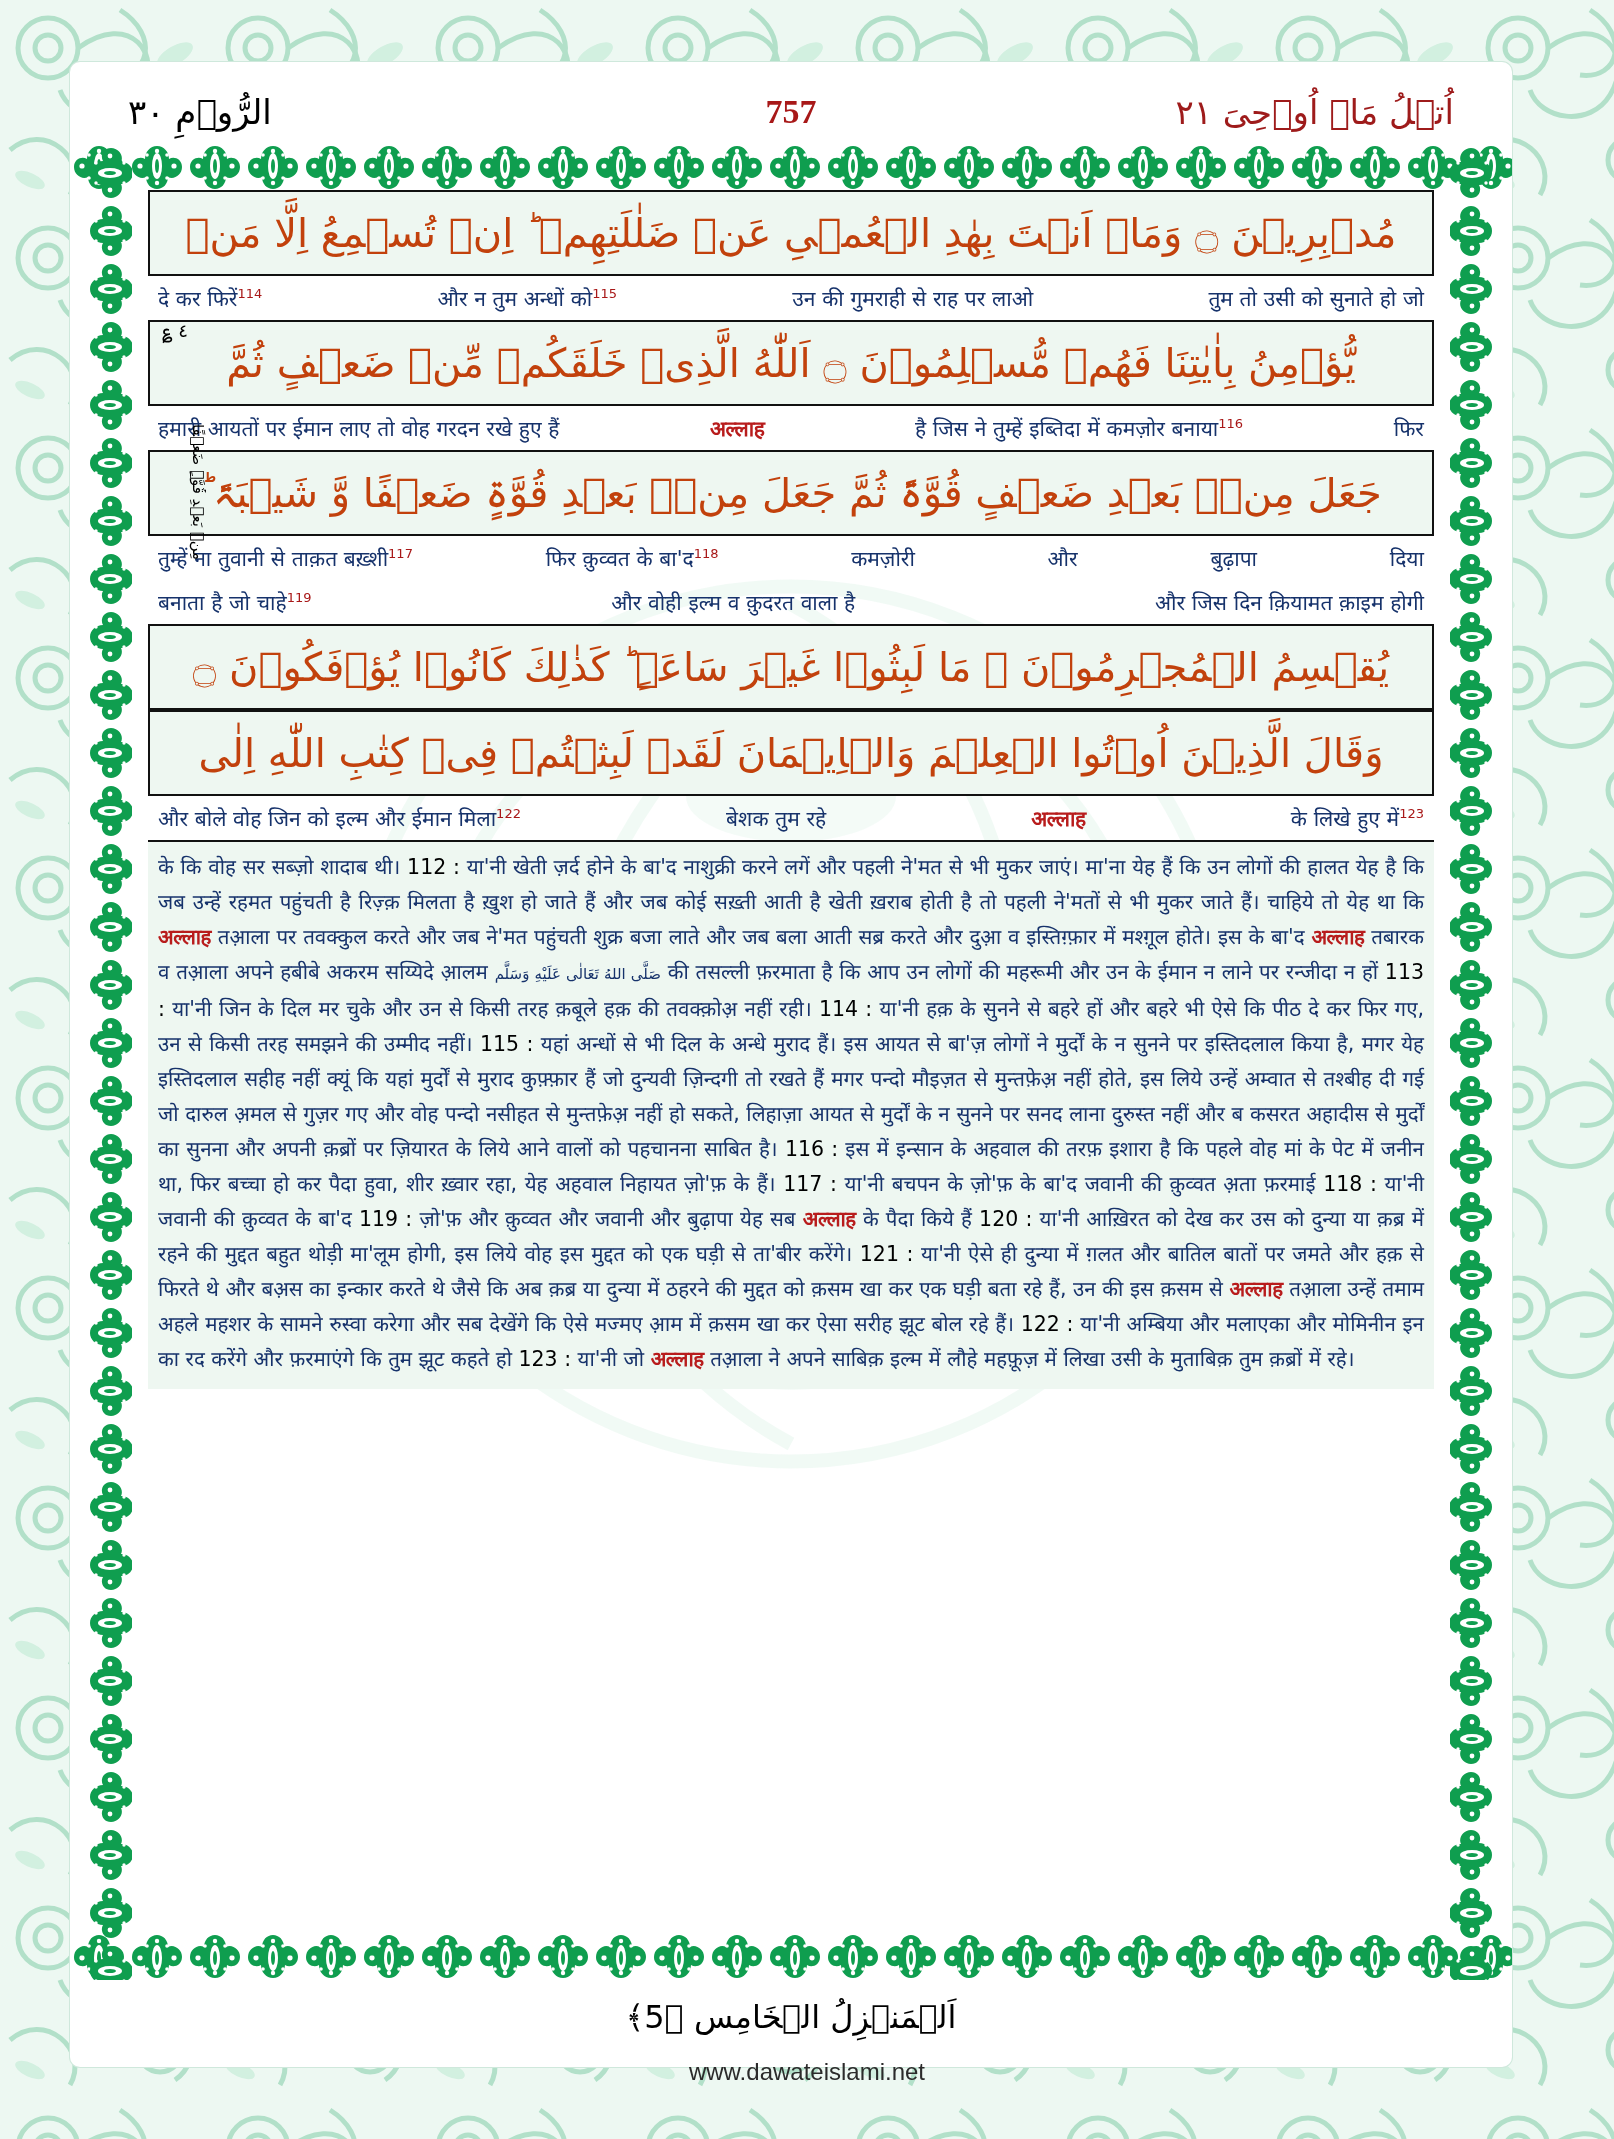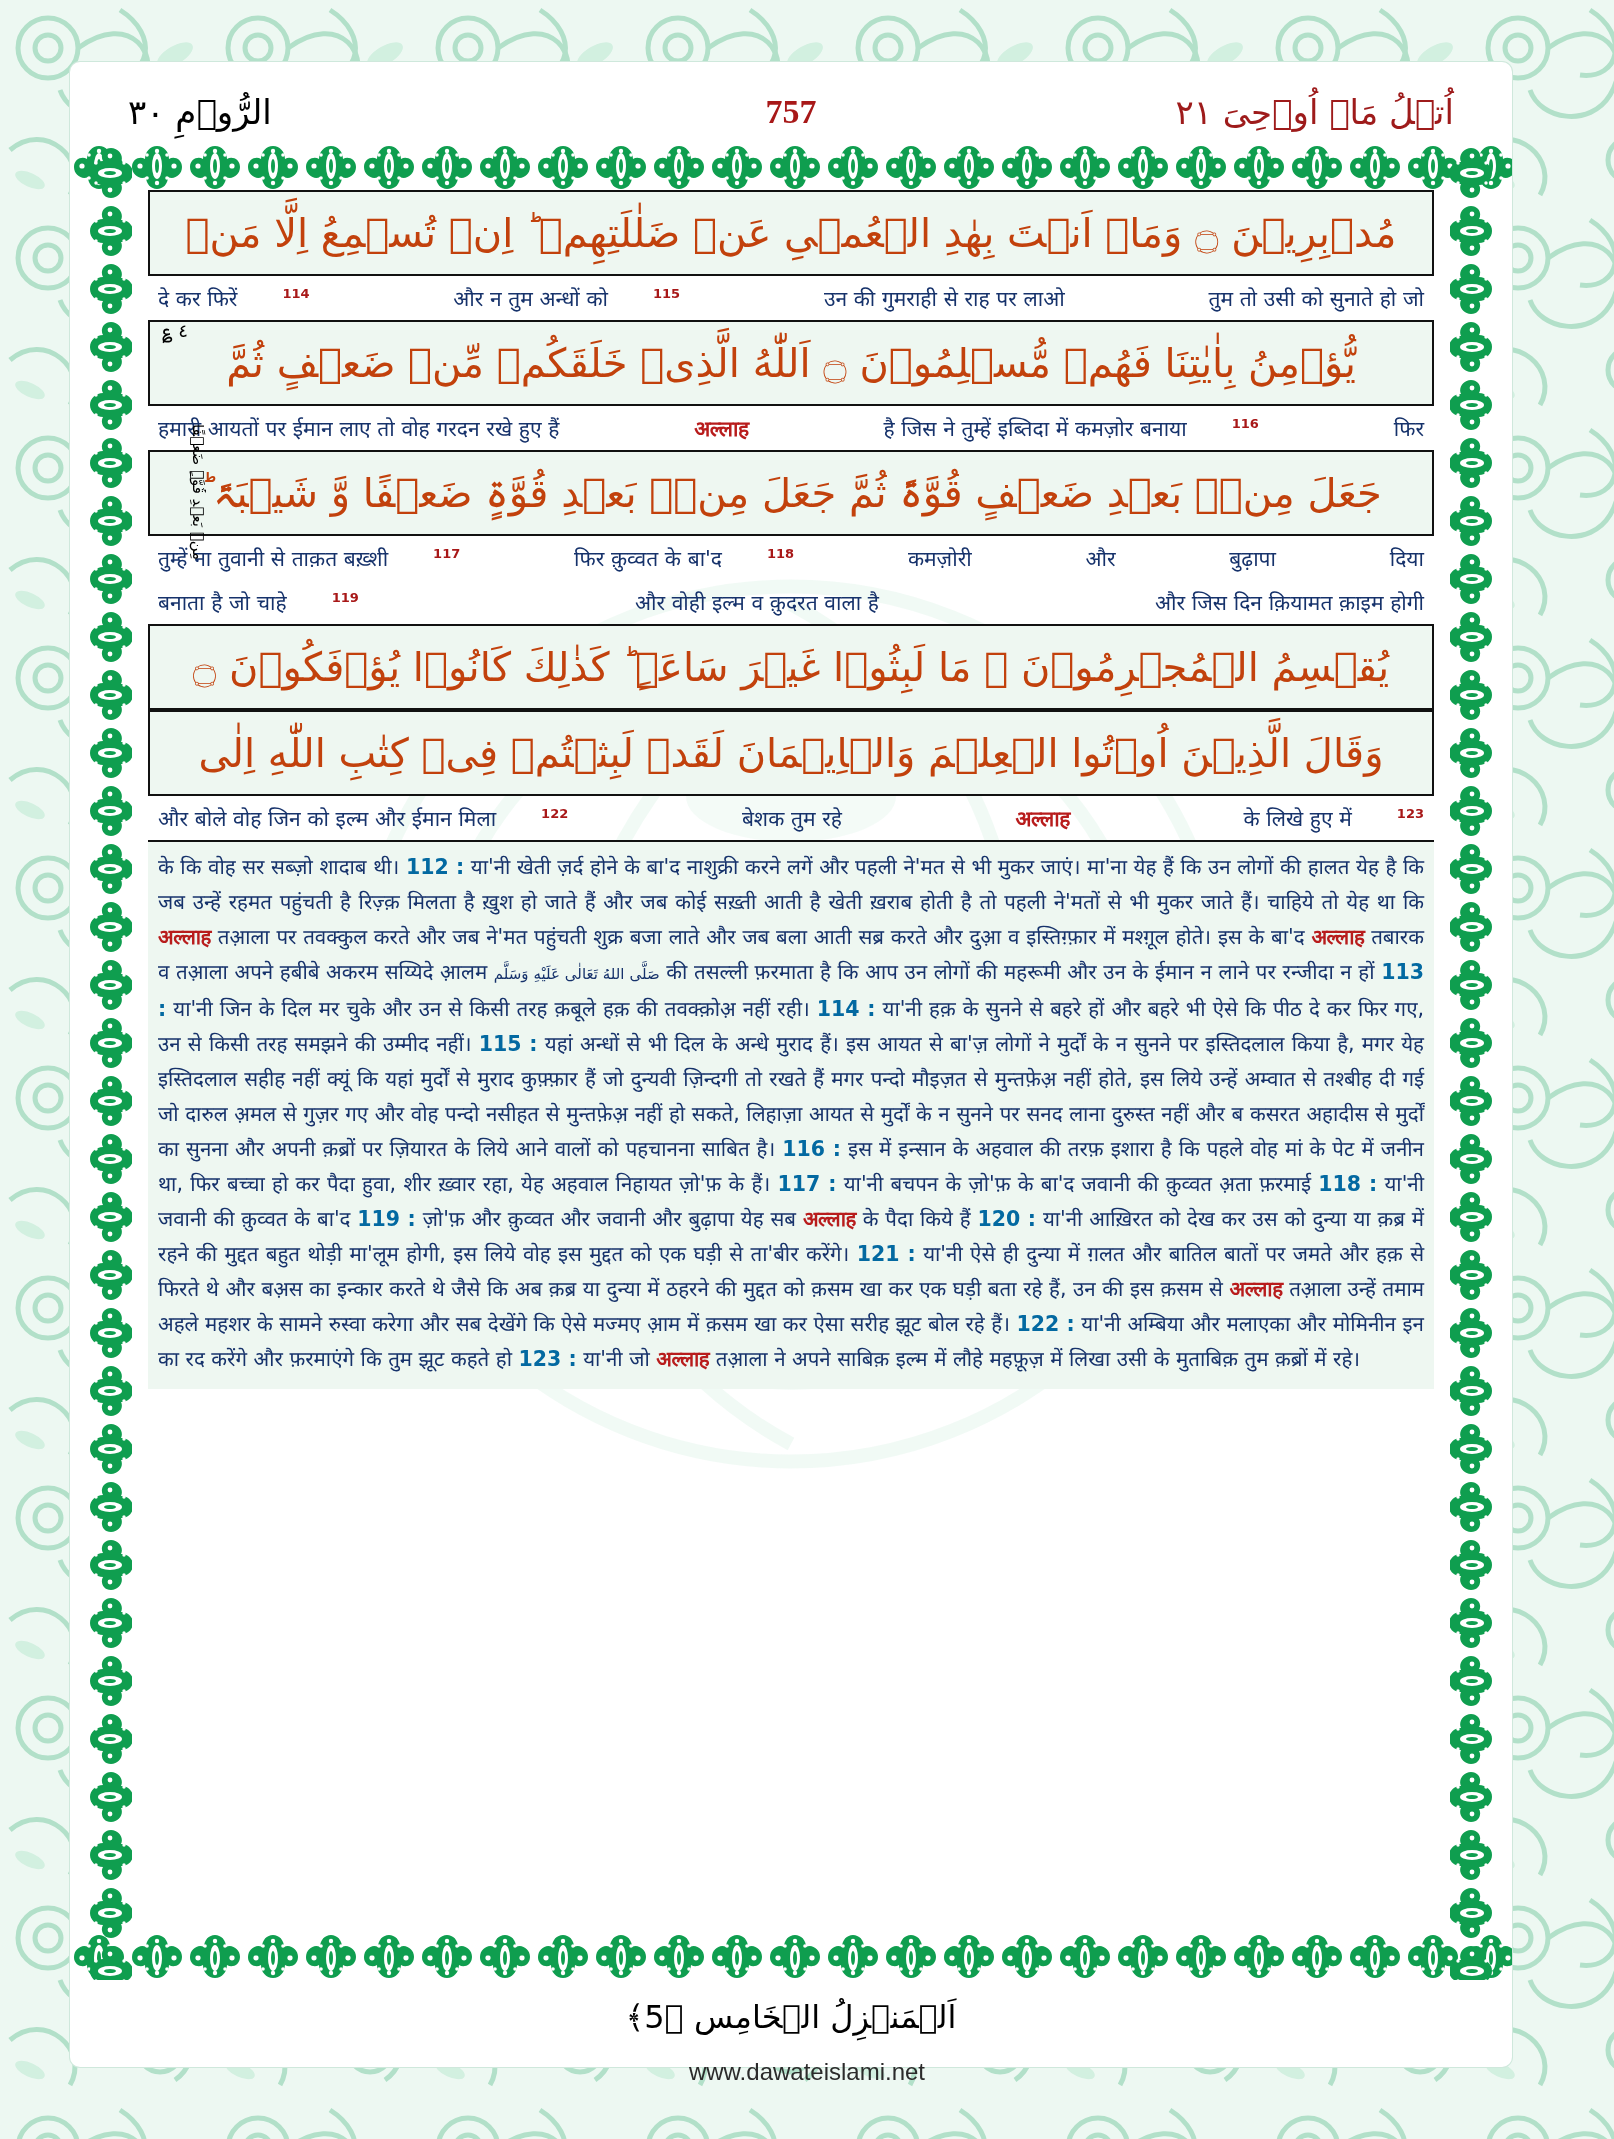--- a/index.html
+++ b/index.html
@@ -79,35 +79,35 @@
   
   .trans{
     height:44px;display:flex;align-items:center;
     justify-content:space-between;
     font-family:"DejaVu Sans", sans-serif;
     font-size:21px;color:#16326b;
     padding:0 6px;box-sizing:border-box;
     white-space:nowrap;overflow:hidden;
   }
   .trans .seg{padding:0 4px;}
-  .trans sup{color:#a81818;font-size:13px;font-weight:bold;vertical-align:super;margin-left:45px;}
+  .trans sup{color:#a81818;font-size:13px;font-weight:normal;vertical-align:super;}
   .allah{color:#b81c1c;font-weight:bold;letter-spacing:-0.5px;}
 
   
   #tafsir{
     background:#eef7f1;
     border-top:2px solid #111;
     padding:8px 10px 12px 10px;
     box-sizing:border-box;
     font-family:"DejaVu Sans", sans-serif;
     font-size:20.5px;line-height:35px;color:#16326b;
     text-align:justify;
     direction:ltr;
   }
-  #tafsir .num{color:#0369a1;font-weight:bold;}
+  #tafsir .num{color:#000000;font-weight:normal;}
   #tafsir .arb{font-size:15px;color:#16326b;}
 
   
   .ftr{
     position:absolute;left:0;right:0;top:1926px;height:58px;
     display:flex;align-items:center;justify-content:center;z-index:6;
   }
   .ftr-txt{
     font-family:"DejaVu Sans", sans-serif;
     font-size:32px;color:#000;direction:rtl;white-space:nowrap;

